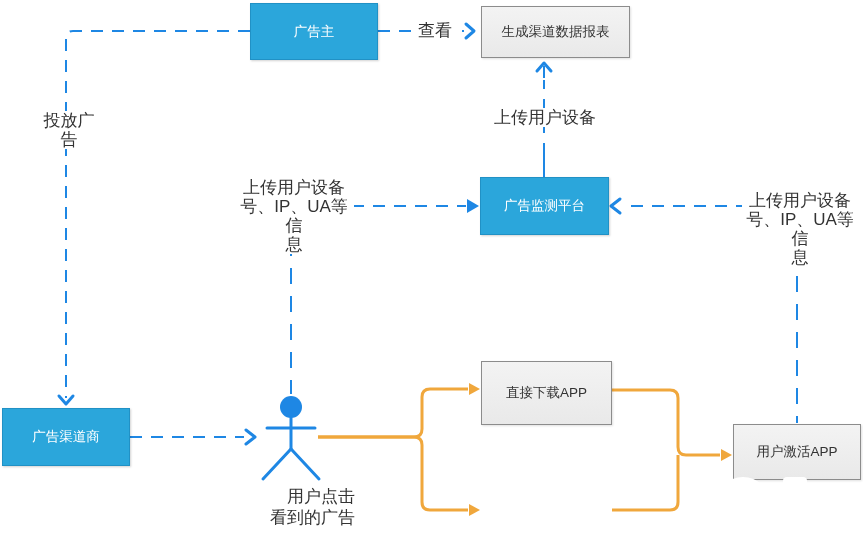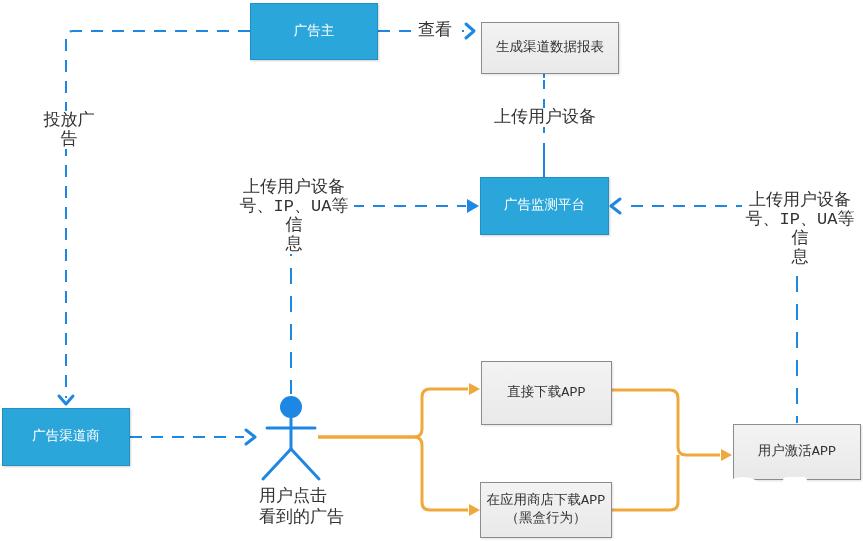--- a/index.html
+++ b/index.html
@@ -1,18 +1,18 @@
 <!DOCTYPE html>
 <html style="--node-blue: #2BA6DB; --node-blue-border: #2191C5; --node-gray: #E9E9E9; --node-gray-border: #8C8C8C; --line-blue: #1E87E4; --line-orange: #F0A73C; --text-dark: #333333; --text-white: #FFFFFF;"><head>
 <meta charset="utf-8">
 <style>
   html,body { margin:0; padding:0; background:#fff; }
   .canvas {
     position:relative; width:863px; height:541px; background:#ffffff;
-    font-family:Liberation Mono, monospace; overflow:hidden;
+    font-family:Liberation Sans, sans-serif; overflow:hidden;
   }
   .edges { position:absolute; left:0; top:0; }
   .node {
     position:absolute; display:flex; flex-direction:column;
     align-items:center; justify-content:center;
     font-size:13.5px; text-align:center; line-height:18px;
     box-sizing:border-box;
   }
   .node.blue {
     background:var(--node-blue); color:var(--text-white);
@@ -22,21 +22,21 @@
   .node.gray {
     background:linear-gradient(#f3f3f3, var(--node-gray));
     color:var(--text-dark);
     border:1px solid var(--node-gray-border);
     box-shadow:1px 1px 2px rgba(0,0,0,.12);
   }
   .note {
     position:absolute; font-size:17px; color:var(--text-dark);
     text-align:center; line-height:19px; background:#ffffff; padding:0 2px;
   }
-  .note.left-align { text-align:left; background:transparent; }
+  .note.left-align { text-align:right; background:transparent; }
   .e-blue  { fill:none; stroke:var(--line-blue); stroke-width:2; }
   .dash-a  { stroke-dasharray:12 9; }
   .dash-b  { stroke-dasharray:16 12; }
   .dash-c  { stroke-dasharray:34 10; }
   .chev    { fill:none; stroke:var(--line-blue); stroke-width:3;
              stroke-linecap:round; stroke-linejoin:round; }
   .tri-blue   { fill:var(--line-blue); stroke:none; }
   .e-orange   { fill:none; stroke:var(--line-orange); stroke-width:3; stroke-linejoin:round; }
   .tri-orange { fill:var(--line-orange); stroke:none; }
   .fig      { fill:none; stroke:var(--line-blue); stroke-width:3; stroke-linecap:round; }
@@ -96,40 +96,36 @@
     <path class="e-orange" d="M 612 390 H 670 Q 678 390 678 398 V 447 Q 678 455 686 455 H 720"></path>
     <polygon class="tri-orange" points="721,449 732,455 721,461"></polygon>
 
     <path class="e-orange" d="M 612 510 H 670 Q 678 510 678 502 V 455"></path>
   </svg>
 
   <div class="node blue" style="left:250px;top:3px;width:128px;height:57px">
     <span>广告主</span>
   </div>
 
-  <div class="node gray" style="left:481px;top:22px;width:138px;height:52px">
+  <div class="node gray" style="left:481px;top:6px;width:149px;height:52px">
     <span>生成渠道数据报表</span>
   </div>
 
   <div class="node blue" style="left:480px;top:177px;width:129px;height:58px">
     <span>广告监测平台</span>
   </div>
 
   <div class="node blue" style="left:2px;top:408px;width:128px;height:58px">
     <span>广告渠道商</span>
   </div>
 
   <div class="node gray" style="left:481px;top:361px;width:131px;height:64px">
     <span>直接下载APP</span>
   </div>
 
-  <div class="node gray" style="left:480px;top:482px;width:132px;height:56px">
-    <span>在应用商店下载APP</span>
-    <span>（黑盒行为）</span>
-  </div>
 
   <div class="node gray" style="left:733px;top:424px;width:128px;height:56px">
     <span>用户激活APP</span>
   </div>
 
   <div class="note" style="left:412px;top:21px;width:42px">查看</div>
 
   <div class="note" style="left:36px;top:111px;width:62px">投放广告</div>
 
   <div class="note" style="left:492px;top:108px;width:102px">上传用户设备</div>

